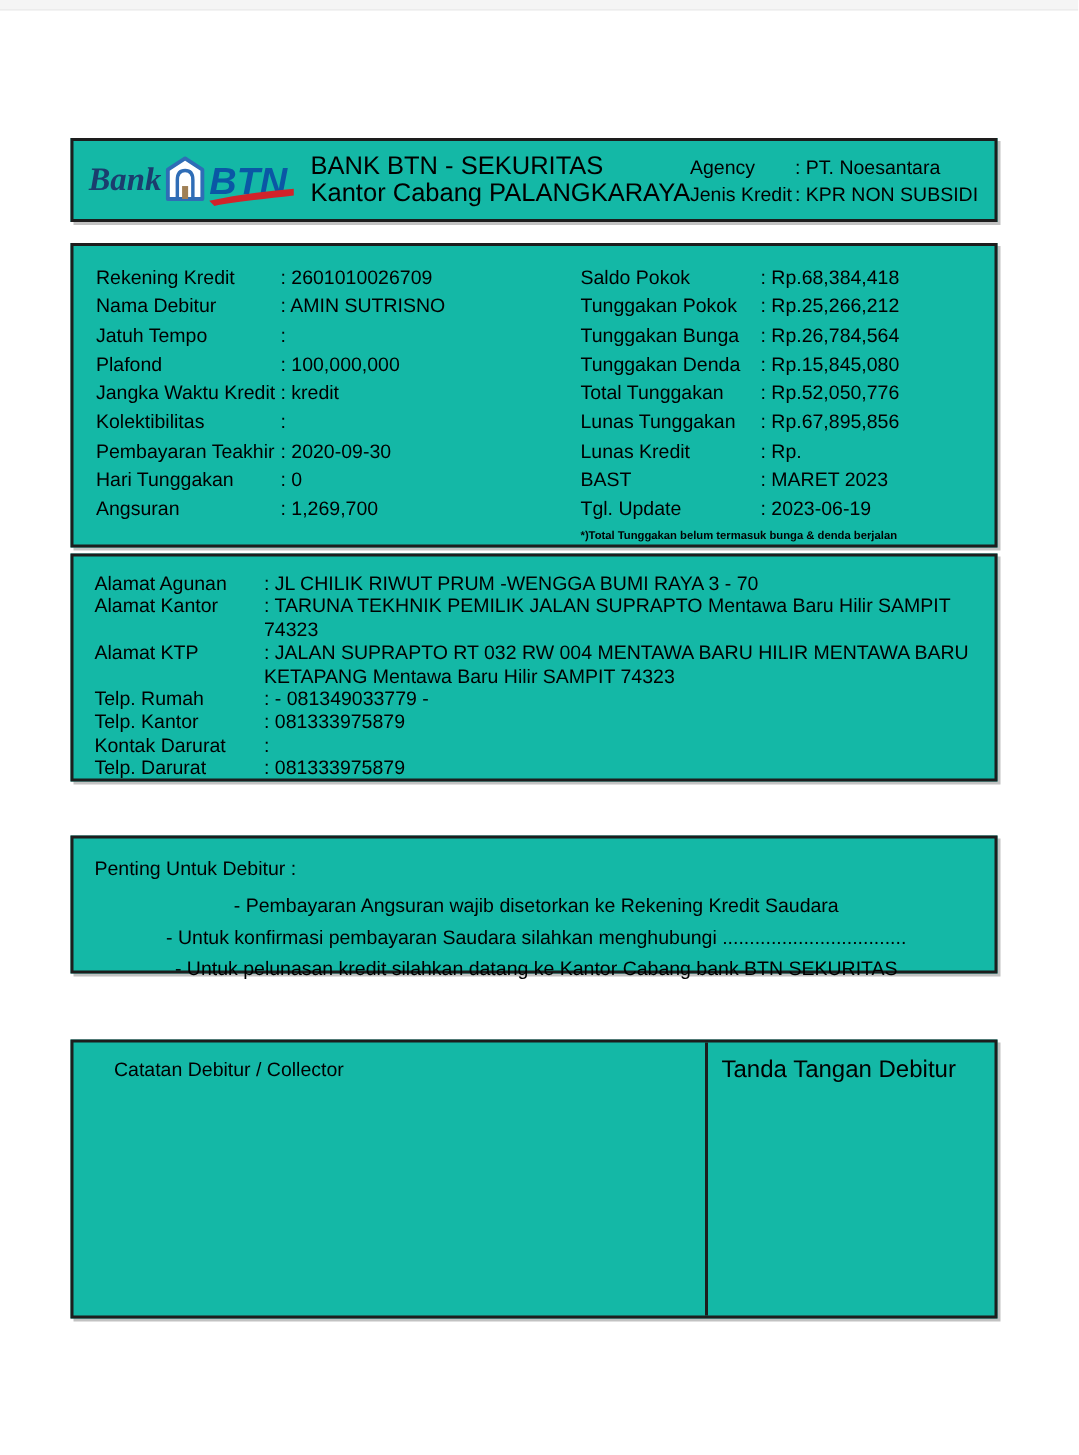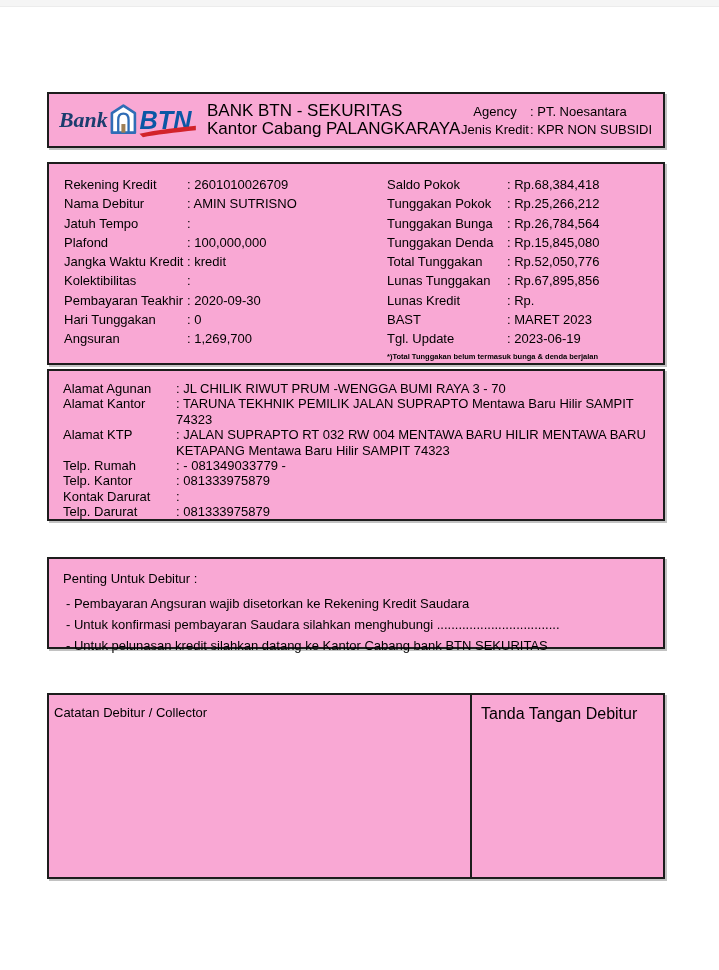--- a/index.html
+++ b/index.html
@@ -11,54 +11,54 @@
     font-family:"Liberation Sans", "DejaVu Sans", sans-serif;
     color:#000000;
     overflow:hidden;
   }
   .topbar {
     position:absolute; top:0; left:0; right:0;
     height:7px; background:#f5f5f5; border-bottom:1px solid #ececec;
   }
   .box {
     position:absolute; left:47px; width:618px;
-    background:#f9a8d4;
+    background:#14b8a6;
     border:2px solid #1d1d1d;
     box-shadow:2px 2px 0 #c2c2c2;
   }
   
   .header-box { top:92px; height:56px; display:flex; align-items:center; padding:0 10px; }
   .logo-wrap { width:140px; height:42px; flex:0 0 auto; display:flex; align-items:center; }
   .hdr-text { margin-left:8px; font-size:17px; line-height:18px; }
   .hdr-right { position:absolute; left:411px; top:9px; font-size:13px; line-height:18px; }
   .hrow { display:flex; }
-  .hlabel { width:70px; flex:0 0 auto;text-align:center; }
+  .hlabel { width:70px; flex:0 0 auto; }
   
   .details-box { top:162px; height:203px; }
   .col { position:absolute; top:11px; font-size:13px; }
   .col-left  { left:15px;  width:320px; }
   .col-right { left:338px; width:272px; }
   .drow { display:flex; line-height:19.3px; }
   .col-left  .dlabel { width:123px; flex:0 0 auto; }
   .col-right .dlabel { width:120px; flex:0 0 auto; }
   .dvalue { white-space:nowrap; }
   .footnote { font-size:7.5px; line-height:10px; margin-top:3px; font-weight:bold; }
   
   .address-box { top:369px; height:152px; padding:10px 14px; font-size:13px; }
   .arow { display:flex; line-height:15.4px; }
   .alabel { width:113px; flex:0 0 auto; }
   .avalue { width:480px; }
   
   .notice-box { top:557px; height:92px; padding:12px 14px; font-size:13px; }
   .notice-title { line-height:16px; }
-  .notice-item { line-height:21px; margin-top:0; padding-left:3px; }
+  .notice-item { line-height:21px; margin-top:0; padding-left:3px;text-align:center; }
   .notice-list { margin-top:6px; }
   
   .footer-box { top:693px; height:186px; display:flex; padding:0; }
-  .notes-cell { width:423px; flex:0 0 auto; border-right:2px solid #1d1d1d; padding:10px 5px; font-size:13px; }
+  .notes-cell { width:423px; flex:0 0 auto; border-right:2px solid #1d1d1d; padding:10px 27px; font-size:13px; }
   .sign-cell  { flex:1; padding:10px 9px; font-size:16px; }
 </style>
 </head>
 <body>
 
 <div class="page">
   <div class="topbar"></div>
 
   <div class="box header-box">
     <div class="logo-wrap">

